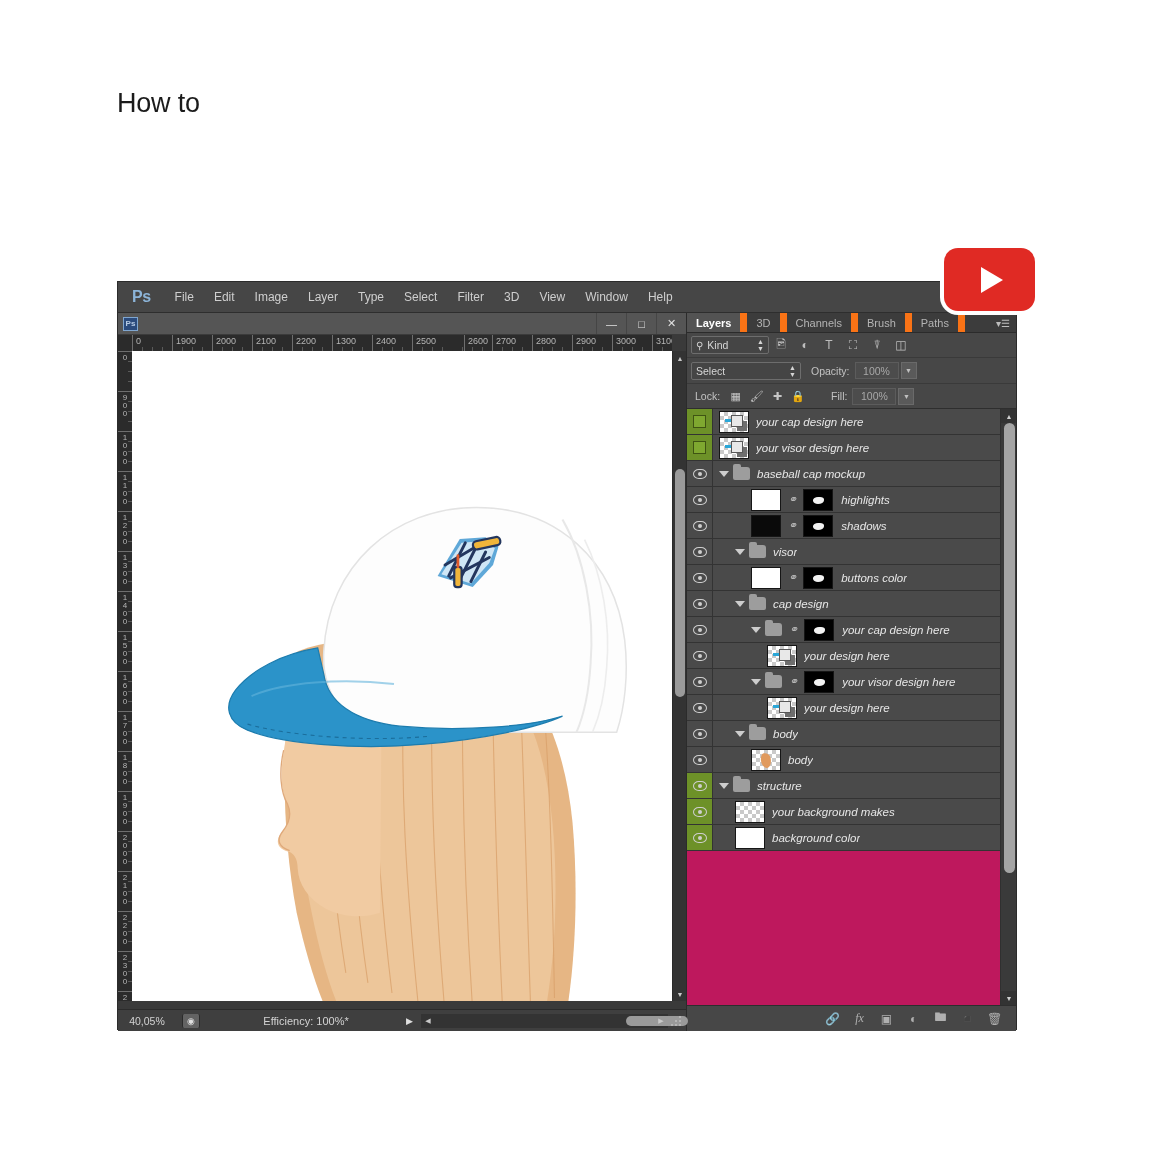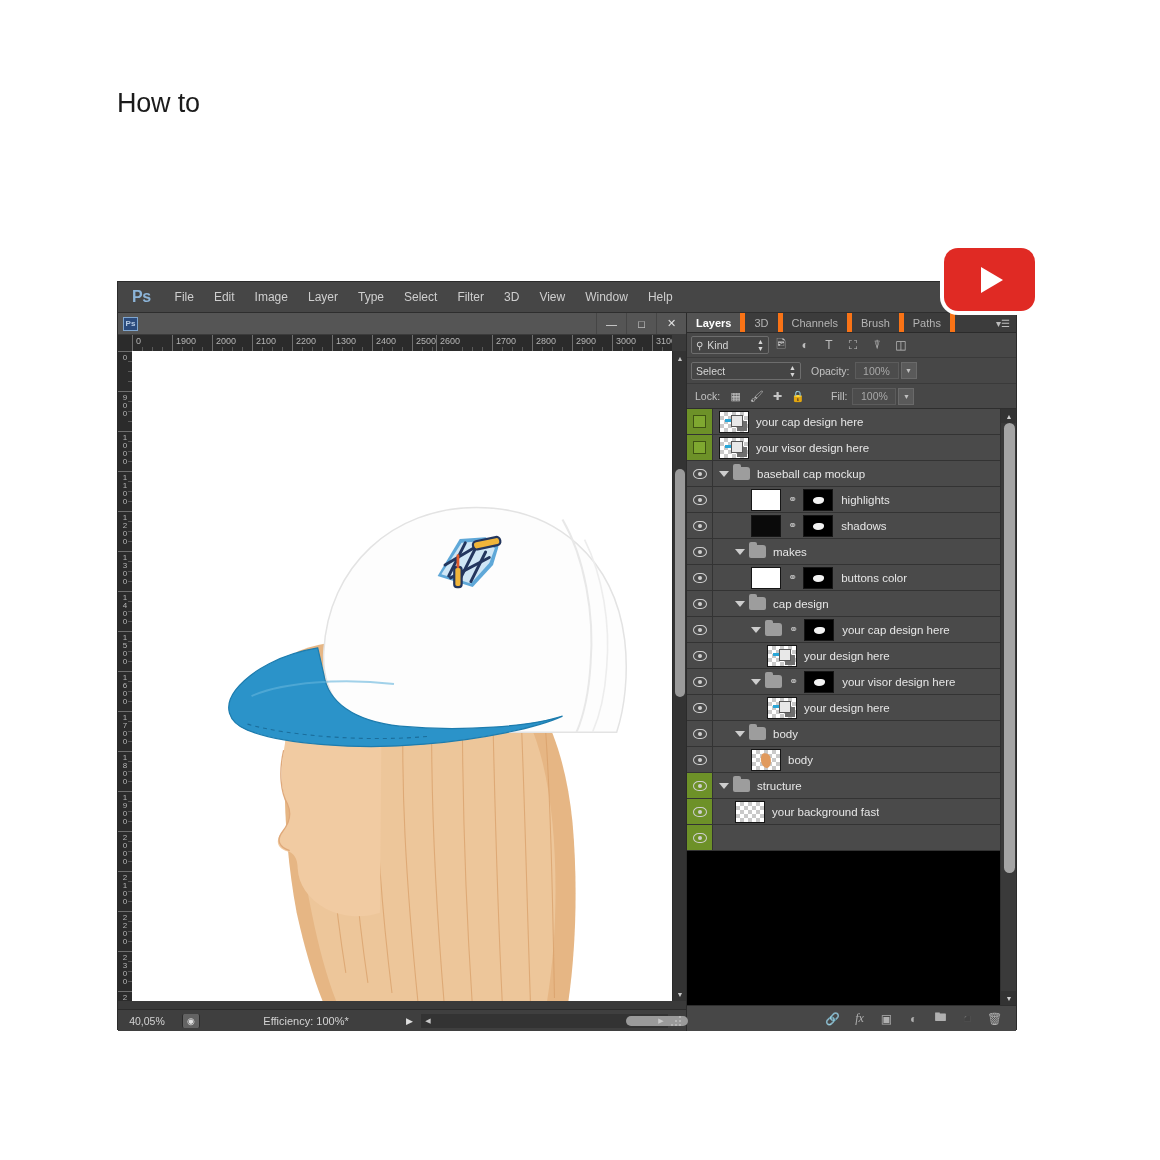--- a/index.html
+++ b/index.html
@@ -175,21 +175,21 @@
   
   #panel { width: 332px; background: #474747; border-left: 1px solid #2b2b2b;
            display: flex; flex-direction: column; }
 
   #panel-tabs {
     height: 20px; background: #3c3c3c; display: flex; align-items: stretch;
     border-bottom: 1px solid #2b2b2b; position: relative;
   }
   .ptab {
     padding: 0 9px; display: flex; align-items: center;
-    font-size: 11px; color: #b4b4b4; border-right: 5px solid #f97316;
+    font-size: 11px; color: #b4b4b4; border-right: 7px solid #f97316;
   }
   .ptab.active { background: #535353; color: #ffffff; font-weight: bold; }
   #panel-menu-icon { position: absolute; right: 6px; top: 5px; color: #bdbdbd; font-size: 10px; }
 
   #filter-row {
     height: 25px; display: flex; align-items: center; background: #474747;
     border-bottom: 1px solid #3a3a3a; padding: 0 4px;
   }
   #kind-select {
     width: 78px; height: 18px; background: #454545;
@@ -226,21 +226,21 @@
   }
 
   #lock-row {
     height: 25px; display: flex; align-items: center; background: #474747;
     border-bottom: 1px solid #2e2e2e; padding: 0 4px;
   }
   .lock-icon { width: 21px; height: 18px; display:flex; align-items:center; justify-content:center;
                color:#c6c6c6; font-size: 11px; }
 
   
-  #layer-list-wrap { flex: 1; position: relative; background: #000000; overflow: hidden; }
+  #layer-list-wrap { flex: 1; position: relative; background: #be185d; overflow: hidden; font-style: italic; }
   #layer-list { position: absolute; left: 0; top: 0; right: 16px; }
   .layer-row {
     height: 26px; display: flex; align-items: center;
     border-bottom: 1px solid #333333; background: #4a4a4a; position: relative;
   }
   .eye-cell {
     width: 26px; height: 100%; display: flex; align-items: center; justify-content: center;
     border-right: 1px solid #333333; flex: 0 0 26px;
   }
   .eye-cell.green { background: #6d9128; }
@@ -379,21 +379,21 @@
             <div class="rh-mini" style="left: 220px;"></div>
             <div class="rh-mini" style="left: 230px;"></div>
             <div class="rh-tick" style="left: 240px;">2400</div>
             <div class="rh-mini" style="left: 250px;"></div>
             <div class="rh-mini" style="left: 260px;"></div>
             <div class="rh-mini" style="left: 270px;"></div>
             <div class="rh-tick" style="left: 280px;">2500</div>
             <div class="rh-mini" style="left: 290px;"></div>
             <div class="rh-mini" style="left: 300px;"></div>
             <div class="rh-mini" style="left: 310px;"></div>
-            <div class="rh-tick" style="left: 304px;">2600</div>
+            <div class="rh-tick" style="left: 332px;">2600</div>
             <div class="rh-mini" style="left: 330px;"></div>
             <div class="rh-mini" style="left: 340px;"></div>
             <div class="rh-mini" style="left: 350px;"></div>
             <div class="rh-tick" style="left: 360px;">2700</div>
             <div class="rh-mini" style="left: 370px;"></div>
             <div class="rh-mini" style="left: 380px;"></div>
             <div class="rh-mini" style="left: 390px;"></div>
             <div class="rh-tick" style="left: 400px;">2800</div>
             <div class="rh-mini" style="left: 410px;"></div>
             <div class="rh-mini" style="left: 420px;"></div>
@@ -756,21 +756,21 @@
             </div>
             <div class="layer-row">
               <div class="eye-cell">
                 <div class="eye">
                   <i></i>
                 </div>
               </div>
               <div class="content" style="padding-left: 22px;">
                 <div class="twisty"></div>
                 <div class="folder"></div>
-                <span class="lname">makes</span>
+                <span class="lname">visor</span>
               </div>
             </div>
             <div class="layer-row">
               <div class="eye-cell">
                 <div class="eye">
                   <i></i>
                 </div>
               </div>
               <div class="content" style="padding-left: 38px;">
                 <div class="thumb solid-white"></div>
@@ -891,28 +891,32 @@
               </div>
             </div>
             <div class="layer-row">
               <div class="eye-cell green">
                 <div class="eye">
                   <i></i>
                 </div>
               </div>
               <div class="content" style="padding-left: 22px;">
                 <div class="thumb"></div>
-                <span class="lname">your background fast</span>
+                <span class="lname">your background makes</span>
               </div>
             </div>
             <div class="layer-row">
               <div class="eye-cell green">
                 <div class="eye">
                   <i></i>
                 </div>
+              </div>
+              <div class="content" style="padding-left: 22px;">
+                <div class="thumb solid-white"></div>
+                <span class="lname">background color</span>
               </div>
             </div>
           </div>
         <div id="panel-vscroll">
           <div class="pv-arrow" style="top:0">▲</div>
           <div id="panel-vthumb"></div>
           <div class="pv-arrow" style="bottom:0">▼</div>
         </div>
       </div>
 

